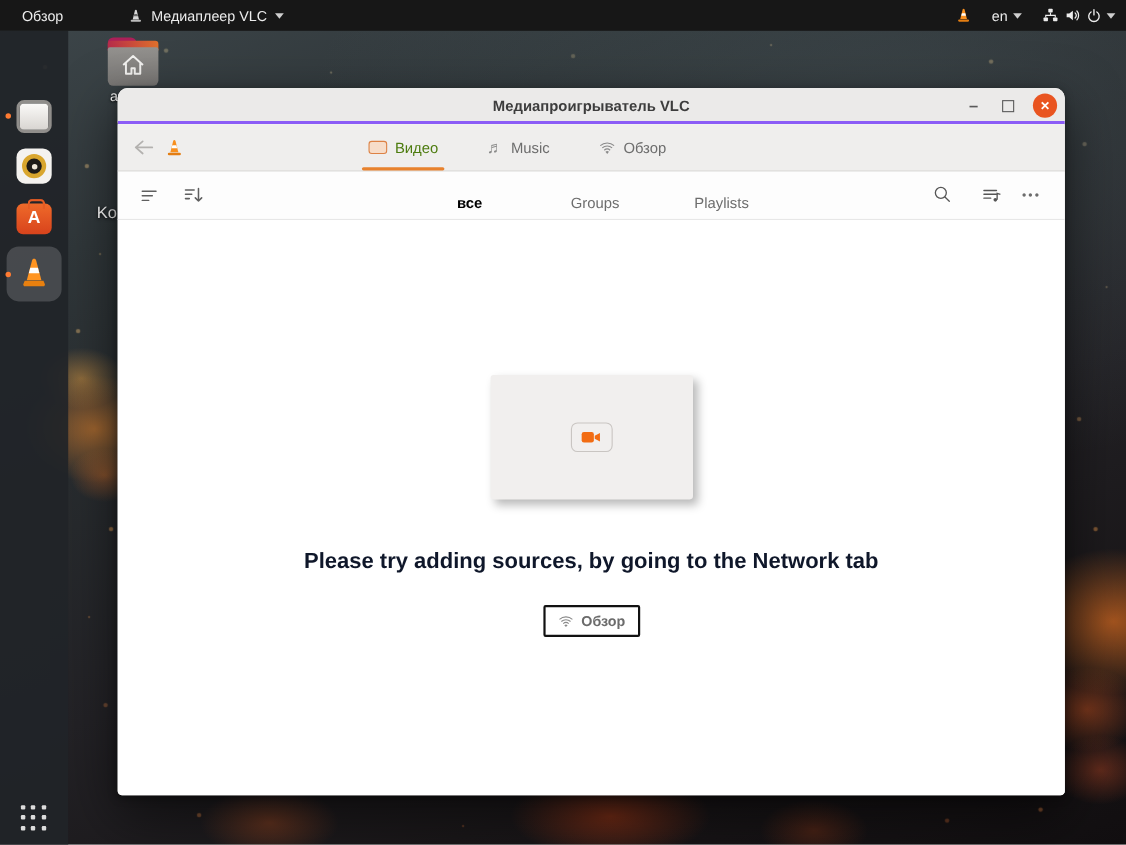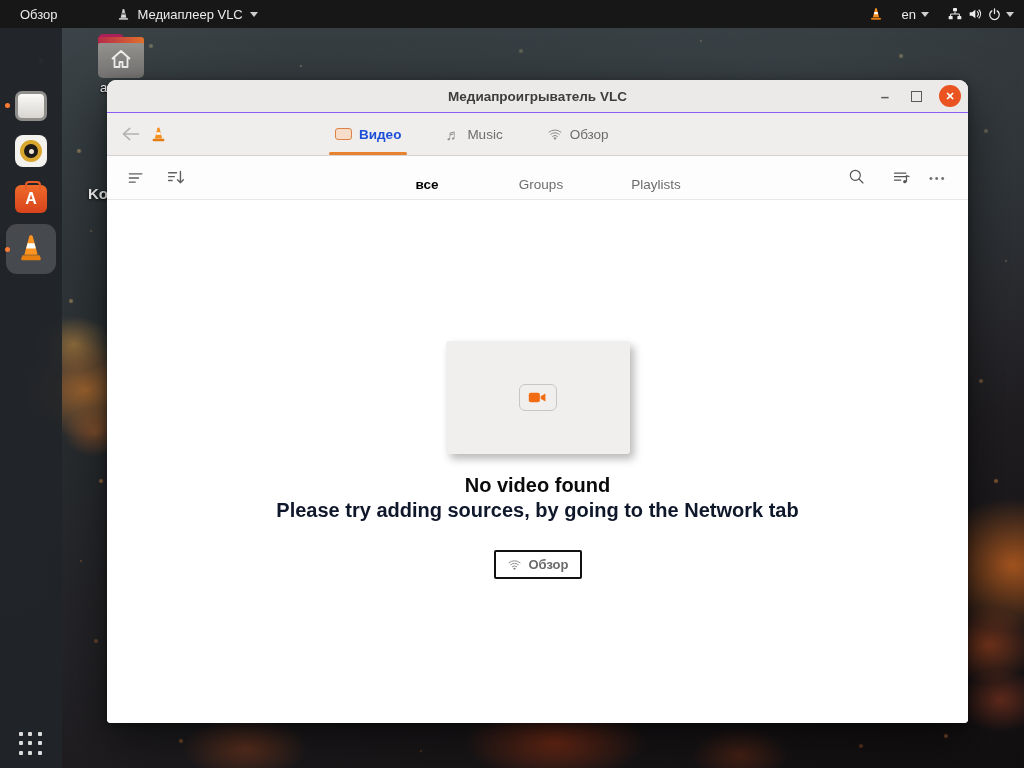--- a/index.html
+++ b/index.html
@@ -64,40 +64,40 @@
     grid-template-columns:repeat(3,1fr); gap:4px; cursor:pointer; }
   .app-grid i { width:4px; height:4px; background:#dcdcdc; border-radius:1px; }
 
   
   .home-icon { position:absolute; left:98px; top:34px; width:46px; height:44px; }
   .folder-flap { position:absolute; top:0; left:0; width:26px; height:12px; background:#ab2058; border-radius:5px 5px 0 0; }
   .folder-strip { position:absolute; top:3px; left:0; width:46px; height:9px; background:linear-gradient(90deg,#b62b4a,#e0712c); border-radius:3px 3px 0 0; }
   .folder-body { position:absolute; top:9px; left:0; width:46px; height:35px; background:linear-gradient(#94928f,#787674); border-radius:2px 2px 5px 5px; }
   .home-glyph { position:absolute; left:11px; top:14px; }
   .icon-label { position:absolute; left:100px; top:80px; color:#fff; font-size:13px; text-shadow:0 1px 2px rgba(0,0,0,.9); }
-  .ko-label { position:absolute; left:88px; top:185px; color:#fff; font-size:15px; font-weight:bold; text-shadow:0 1px 3px rgba(0,0,0,.9); }
+  .ko-label { position:absolute; left:88px; top:185px; color:#fff; font-size:15px; font-weight:normal; text-shadow:0 1px 3px rgba(0,0,0,.9); }
 
   
   .window { position:absolute; left:107px; top:80px; width:861px; height:643px; background:#fff;
     border-radius:9px 9px 4px 4px; box-shadow:0 18px 50px rgba(0,0,0,.55), 0 2px 8px rgba(0,0,0,.35); z-index:40; }
-  .titlebar { position:relative; height:33px; background:#ebeae9; border-radius:9px 9px 0 0; border-bottom:1px solid #8b5cf6; }
+  .titlebar { position:relative; height:33px; background:#ebeae9; border-radius:9px 9px 0 0; border-bottom:3px solid #8b5cf6; }
   .win-title { position:absolute; left:0; right:0; top:0; height:33px; display:flex; align-items:center; justify-content:center;
     font-size:13.5px; font-weight:bold; color:#3d3d3d; }
   .btn-min { position:absolute; left:768px; top:6px; width:20px; height:20px; display:flex; align-items:center; justify-content:center;
     color:#5a5a5a; font-size:15px; font-weight:bold; cursor:pointer; }
   .btn-max { position:absolute; left:804px; top:11px; width:11px; height:11px; border:1.5px solid #5a5a5a; cursor:pointer; }
   .btn-close { position:absolute; left:832px; top:5px; width:22px; height:22px; border-radius:50%; background:#e95420;
     color:#fff; font-size:11px; font-weight:bold; display:flex; align-items:center; justify-content:center; cursor:pointer; }
 
   .navbar { position:relative; height:43px; background:#efeeed; border-bottom:1px solid #d6d4d2; }
   .nav-back { position:absolute; left:14px; top:12px; cursor:pointer; }
   .nav-cone { position:absolute; left:42px; top:12px; }
   .nav-tabs { position:absolute; left:228px; top:0; bottom:0; display:flex; gap:44px; }
   .nav-tab { position:relative; height:100%; display:flex; align-items:center; gap:7px; font-size:13.5px; color:#6d6d6d; cursor:pointer; }
-  .nav-tab.active { color:#1d4ed8; font-weight:bold; }
+  .nav-tab.active { color:#4d7c0f; font-weight:normal; }
   .nav-tab.active::after { content:""; position:absolute; left:-6px; right:-6px; bottom:0; height:3px; background:#e8822e; border-radius:2px; }
   .video-glyph { width:17px; height:12px; border:1.5px solid #dd8245; border-radius:3px; background:#f7ddc9; }
   .music-glyph { font-size:15px; color:#8a8a8a; line-height:1; }
 
   .subtoolbar { position:relative; height:44px; background:#fdfdfd; border-bottom:1px solid #e7e7e7; }
   .st-lines { position:absolute; left:19px; top:12px; cursor:pointer; }
   .st-sort { position:absolute; left:59px; top:11px; cursor:pointer; }
   .st-tab { position:absolute; top:0; height:56px; display:flex; align-items:center; transform:translateX(-50%);
     font-size:13.5px; color:#6d6d6d; cursor:pointer; white-space:nowrap; }
   .st-tab.active { color:#000; font-weight:bold; }
@@ -223,21 +223,20 @@
       <div class="thumb-card">
         <div class="thumb-chip">
           <span>
             <svg width="19" height="13" viewBox="0 0 24 16">
                 <rect x="1" y="2" width="14" height="12" rx="2.6" fill="#f26c13"></rect>
                 <path d="M16 6.4l6-3.4v10l-6-3.4z" fill="#f26c13"></path>
               </svg>
           </span>
         </div>
       </div>
-      <div class="empty-title">No video found</div>
       <div class="empty-sub">Please try adding sources, by going to the Network tab</div>
       <div class="browse-btn">
         <span>
           <svg width="15" height="12" viewBox="0 0 24 19">
               <path d="M12 17.6l-2.4-2.8a3.6 3.6 0 014.8 0z" fill="#8a8a8a"></path>
               <path d="M8 12.6a6 6 0 018 0" stroke="#8a8a8a" fill="none" stroke-width="1.5"></path>
               <path d="M5.3 9.5a10 10 0 0113.4 0" stroke="#8a8a8a" fill="none" stroke-width="1.5"></path>
               <path d="M2.6 6.4a14 14 0 0118.8 0" stroke="#8a8a8a" fill="none" stroke-width="1.5"></path>
             </svg>
         </span>

